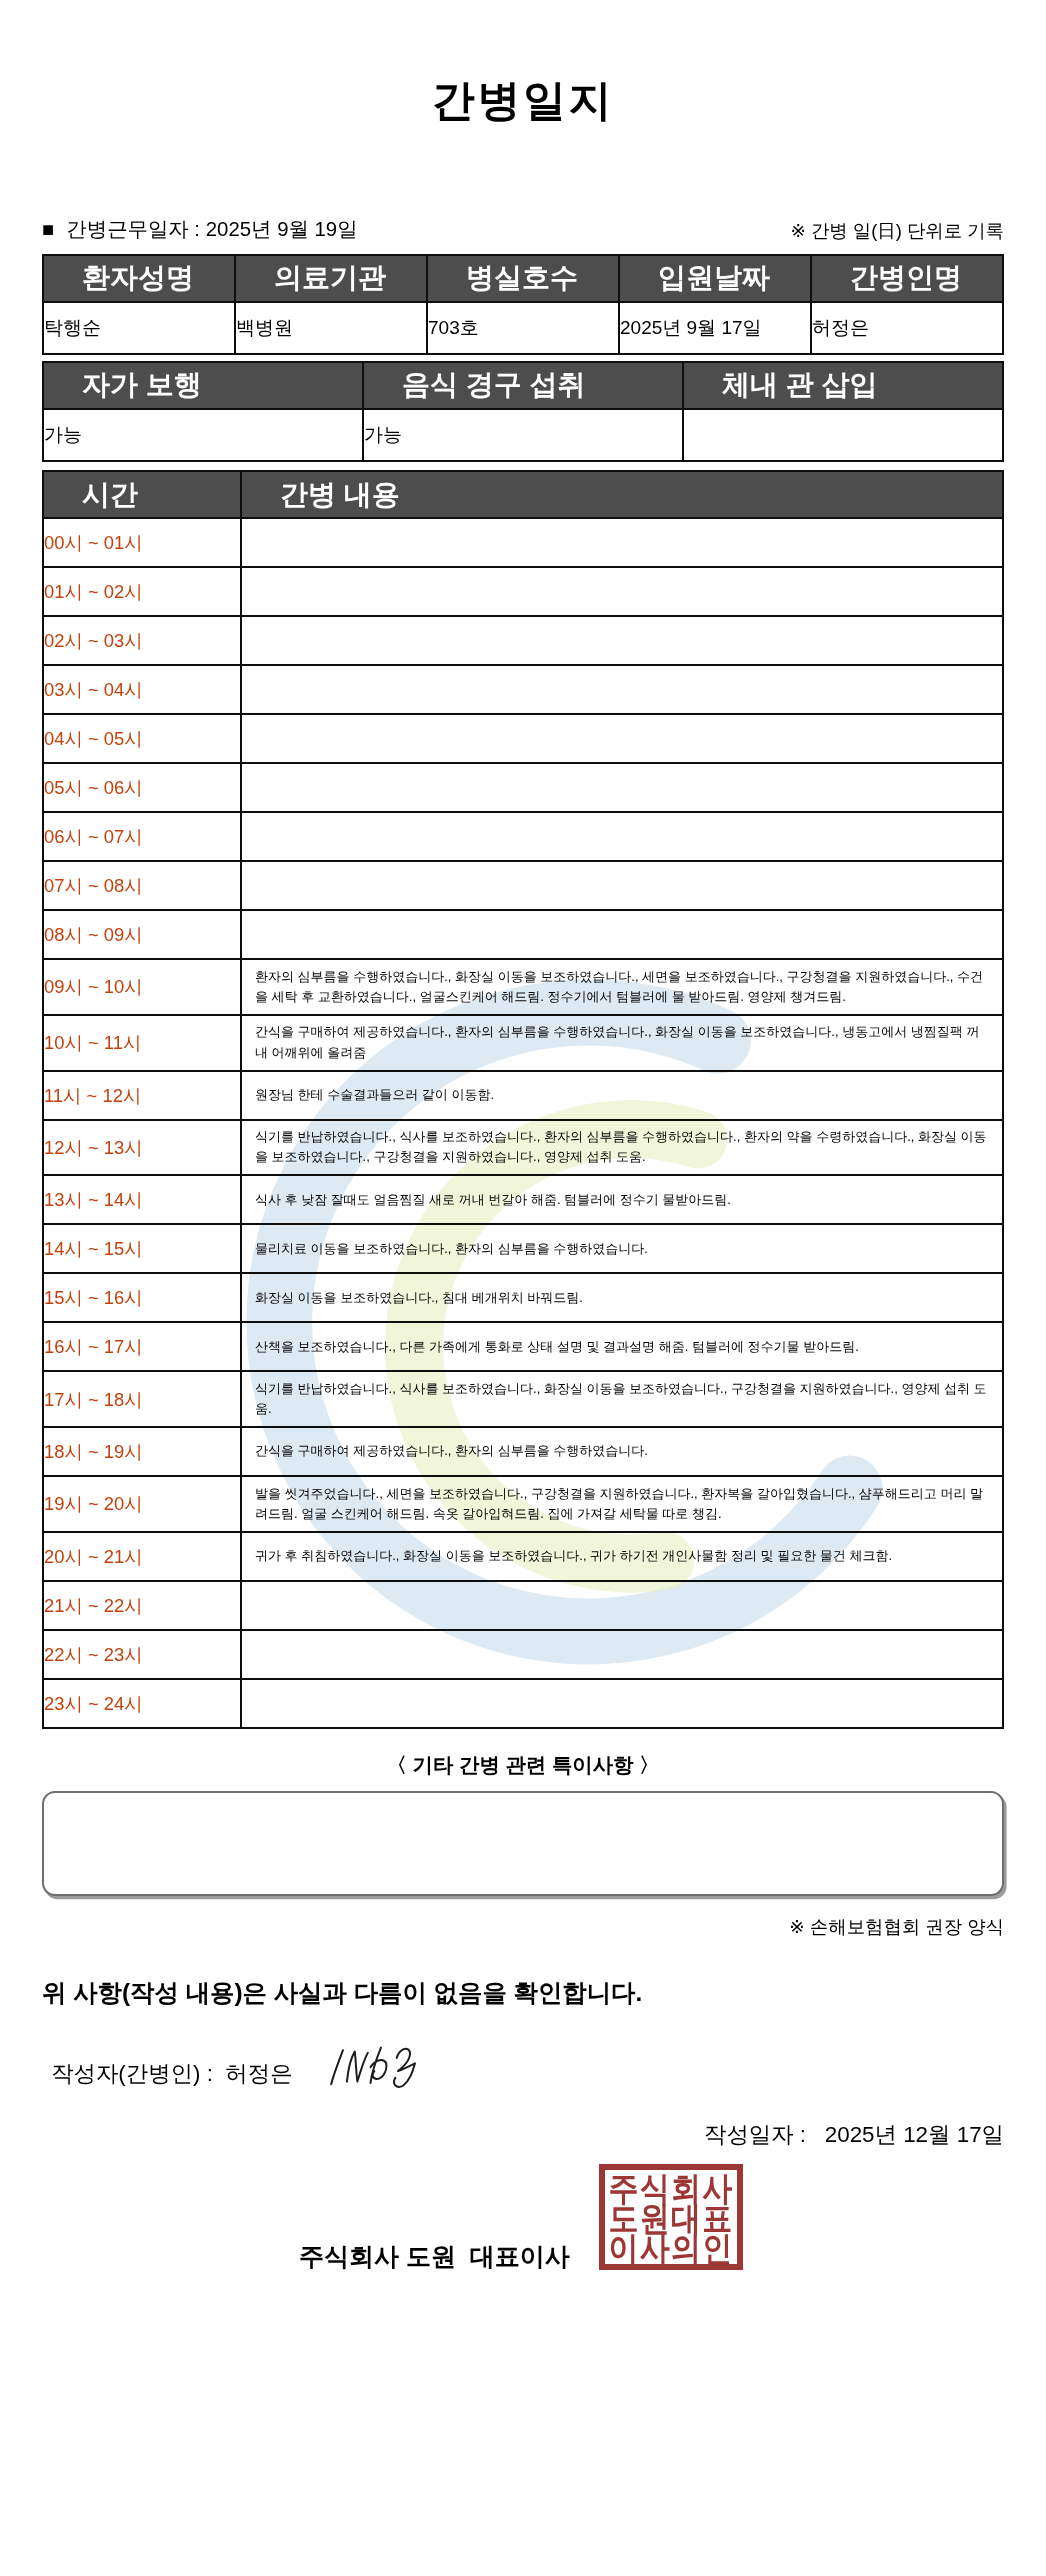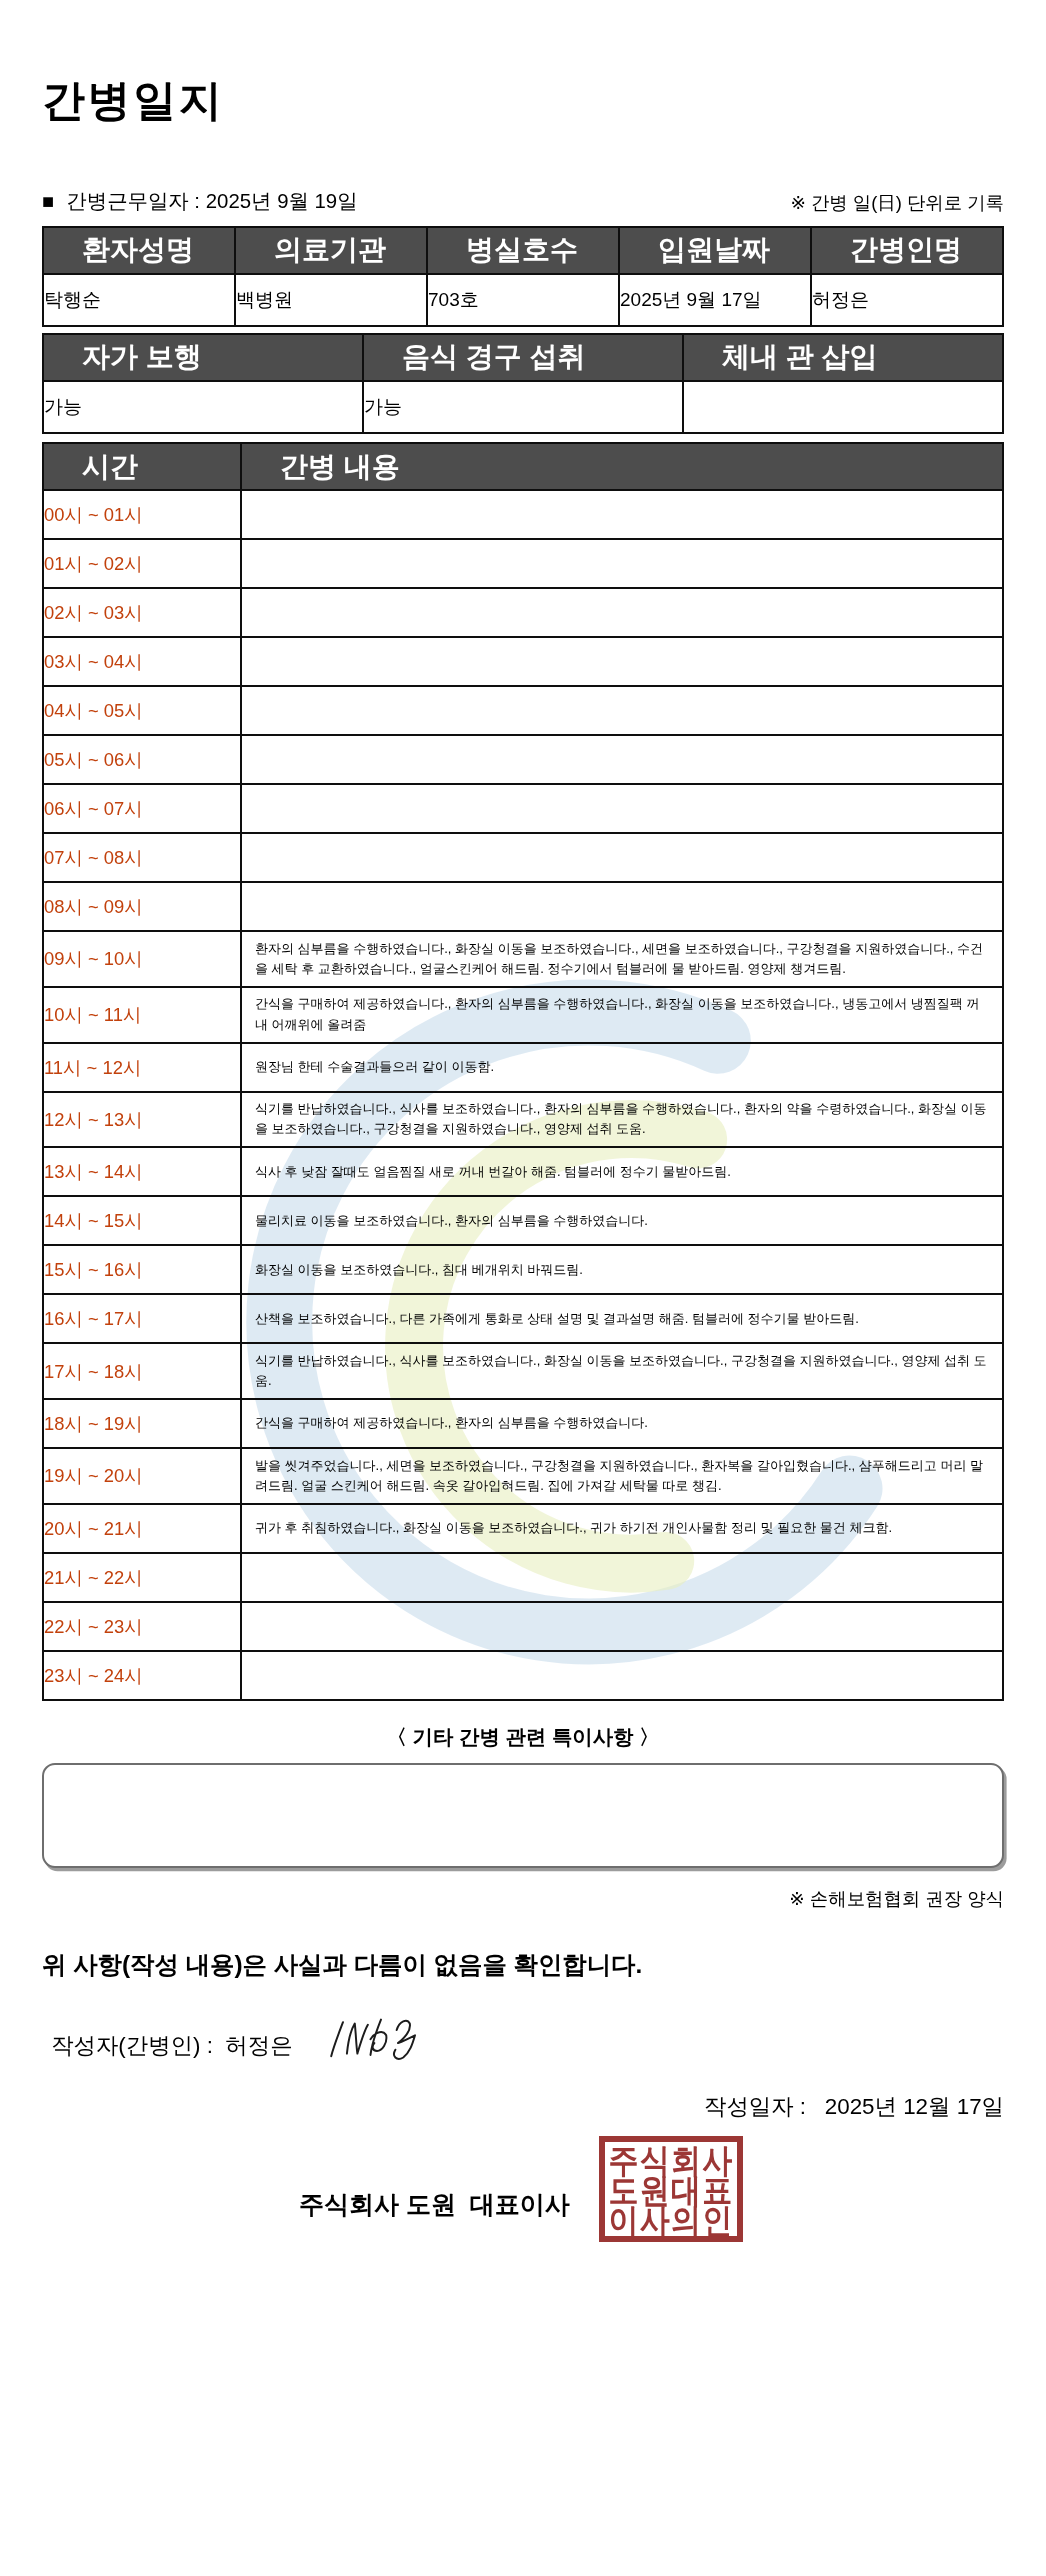--- a/index.html
+++ b/index.html
@@ -22,32 +22,33 @@
   }
 
   .content {
     position: relative;
     z-index: 1;
     padding: 0 42px;
   }
 
   .doc-title {
     padding-top: 72px;
+    text-align: center;
     font-size: 43px;
     font-weight: bold;
     letter-spacing: 2.6px;
   }
 
   .meta-row {
     margin-top: 57px;
     display: flex;
     justify-content: space-between;
     align-items: flex-end;
   }
-  .meta-left { font-size: 20.4px; }
+  .meta-left { font-size: 20.4px; margin-top: 28px; }
   .meta-left .bullet { font-size: 20px; margin-right: 6.6px; }
   .meta-right { font-size: 18.4px; }
 
   table.grid-table {
     width: 100%;
     border-collapse: collapse;
     background: transparent;
     table-layout: fixed;
   }
   table.grid-table th, table.grid-table td {
@@ -139,21 +140,21 @@
   }
 
   .company-block {
     position: relative;
     margin-top: 10.5px;
     height: 165px;
   }
   .company-line {
     position: absolute;
     left: 257px;
-    top: 56px;
+    top: 80px;
     font-size: 25px;
     font-weight: bold;
     white-space: pre;
   }
   .stamp {
     position: absolute;
     left: 557px;
     top: 4px;
     width: 144px;
     height: 106px;

